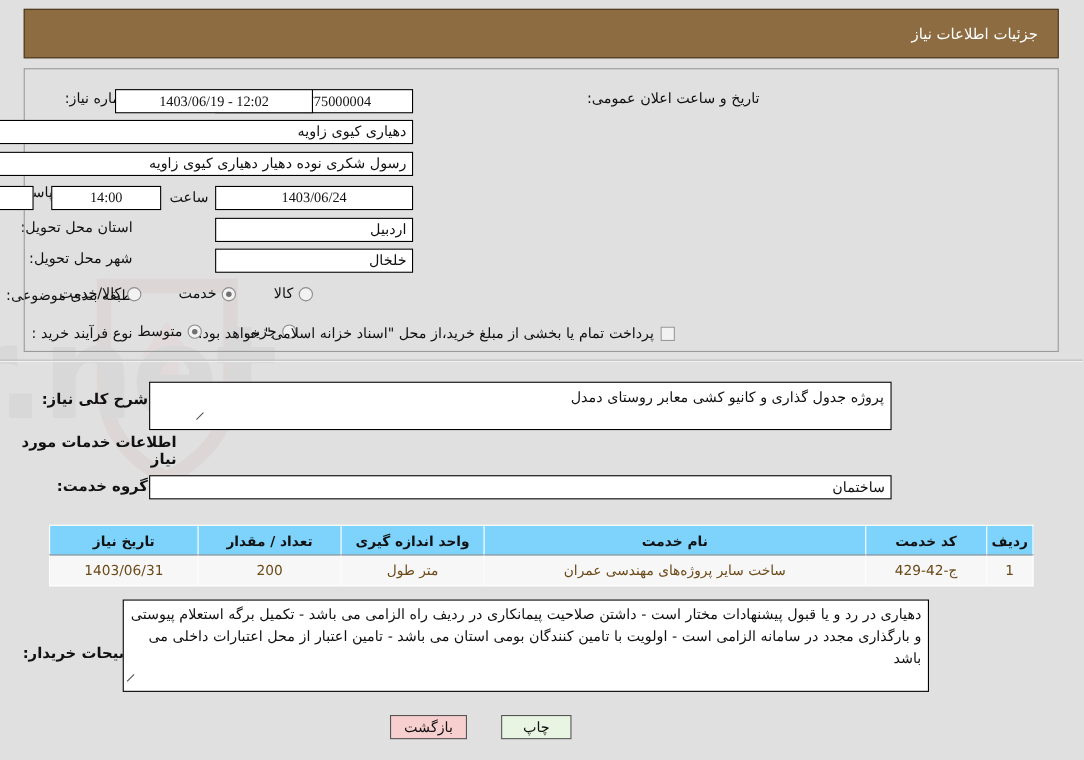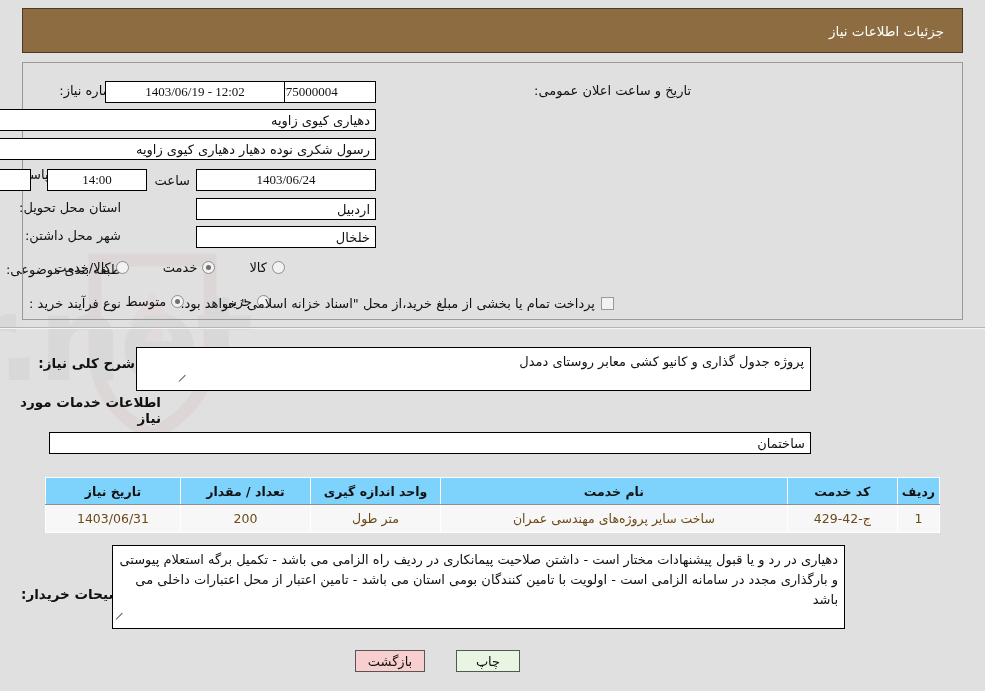--- a/index.html
+++ b/index.html
@@ -272,21 +272,21 @@
   <div class="fld center" style="position:absolute; right:954px; top:169px; width:100px; z-index:3;">4</div>
 
   <span class="lbl" style="position:absolute; right:1184px; left:5px; top:172px; z-index:3;">ساعت باقی مانده</span>
 
   <div class="row" style="right:864px; top:199px;">
     <span class="lbl">استان محل تحویل:</span>
   </div>
   <div class="fld right" style="position:absolute; right:609px; top:198px; width:180px; z-index:3;">اردبیل</div>
 
   <div class="row" style="right:864px; top:227px;">
-    <span class="lbl">شهر محل داشتن:</span>
+    <span class="lbl">شهر محل تحویل:</span>
   </div>
   <div class="fld right" style="position:absolute; right:609px; top:226px; width:180px; z-index:3;">خلخال</div>
 
   <div class="row" style="right:864px; top:261px;">
     <span class="lbl">طبقه بندی موضوعی:</span>
   </div>
   <div style="position:absolute; right:700px; top:260px; display:flex; align-items:center; gap:34px; z-index:3;">
     <label class="radio-group">
       <span class="radio"></span>
       <span class="t">کالا</span>
@@ -319,21 +319,21 @@
 
   <div class="divider"></div>
 
   <span class="sec-label" style="right:850px; top:355px;">شرح کلی نیاز:</span>
   <div class="textarea-box" style="right:174px; left:175px; top:347px; width:675px; height:44px;">پروژه جدول گذاری و کانیو کشی معابر روستای دمدل</div>
   <div class="resize-grip" style="left:178px; top:374px;"></div>
 
   <span class="heading-mid" style="right:824px; top:394px;">اطلاعات خدمات مورد نیاز</span>
 
   <span class="sec-label" style="right:850px; top:434px;">گروه خدمت:</span>
-  <div class="fld right" style="position:absolute; right:174px; top:432px; width:762px; z-index:3;">ساختمان</div>
+  <div class="fld right" style="position:absolute; right:174px; top:432px; width:675px; z-index:3;">ساختمان</div>
 
   <table class="tbl">
     <thead>
       <tr>
         <th style="width:40px;">ردیف</th>
         <th style="width:110px;margin-left:28px;">کد خدمت</th>
         <th>نام خدمت</th>
         <th style="width:130px;">واحد اندازه گیری</th>
         <th style="width:130px;">تعداد / مقدار</th>
         <th style="width:135px;">تاریخ نیاز</th>

